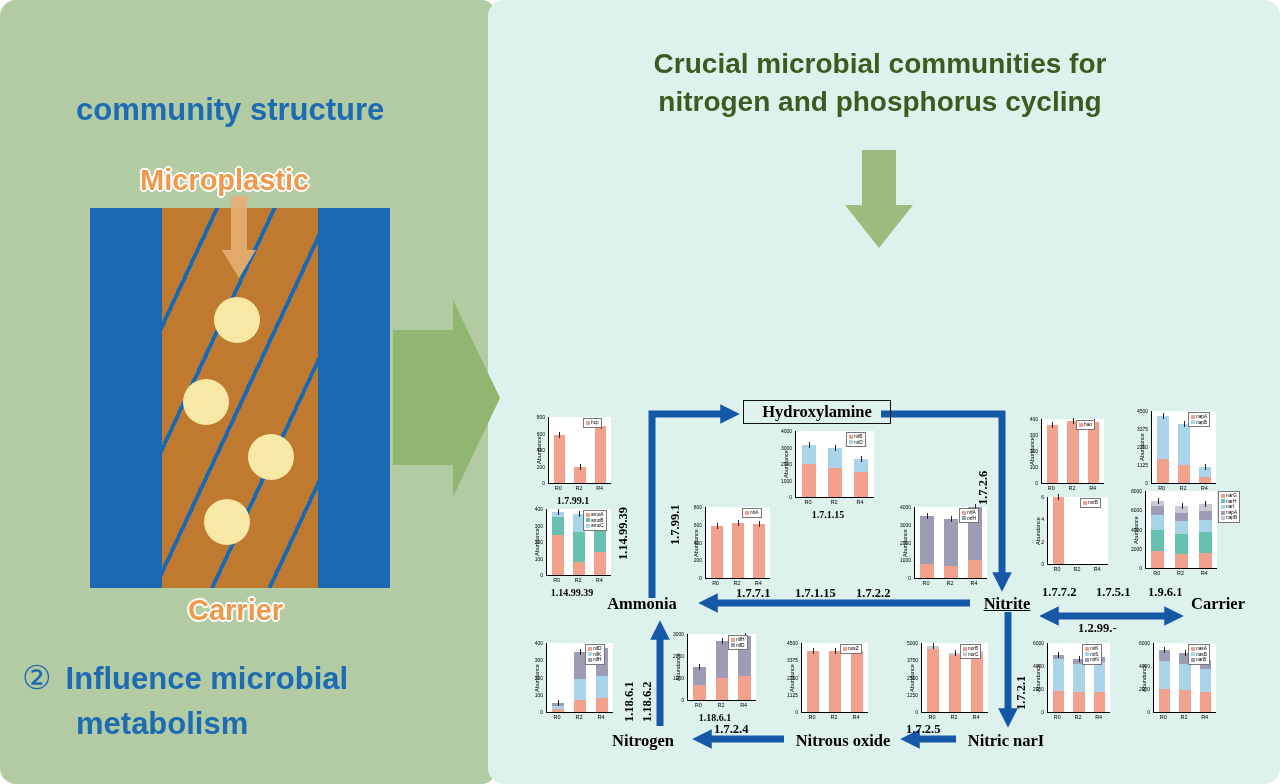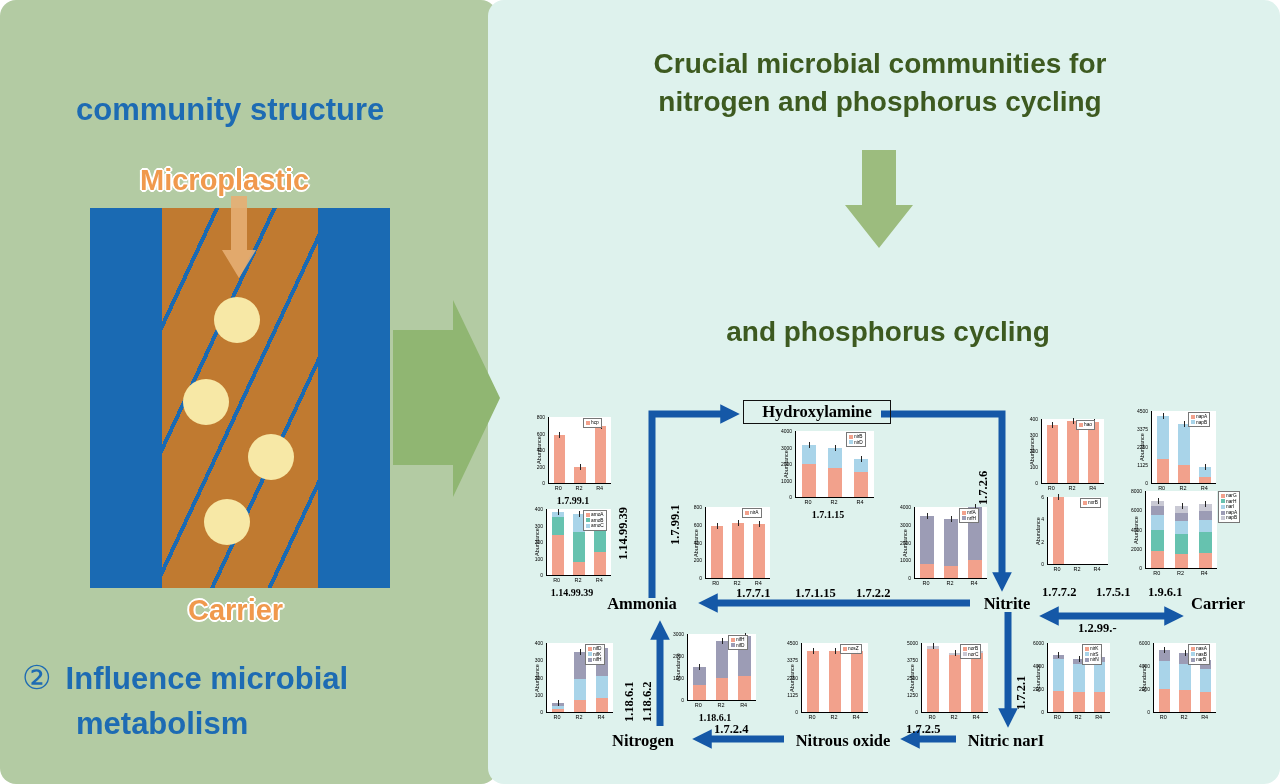--- a/index.html
+++ b/index.html
@@ -83,26 +83,25 @@
     <div class="outline-label" style="left:140px;top:152px;margin-top:12px;">Microplastic</div>
     <div class="outline-label" style="left:188px;top:594px;">Carrier</div>
 
     <div class="pt-line" style="left:22px;top:658px;">
       <span class="circ-num">②</span><span>Influence microbial</span>
     </div>
     <div class="pt-line" style="left:76px;top:706px;">metabolism</div>
 
     <div class="rh" style="left:570px;top:48px;">Crucial microbial communities for</div>
     <div class="rh" style="left:570px;top:86px;">nitrogen and phosphorus cycling</div>
-    <div class="rh" style="left:578px;top:316px;">and phosphorus cycling</div>
 
     <div id="pathway-layer">
         <div class="node boxed" style="left: 743px; top: 400px; width: 138px;">Hydroxylamine</div>
         <div class="node" style="left: 596px; top: 594px; width: 92px;">Ammonia</div>
-        <div class="node" style="left: 976px; top: 594px; width: 62px;">Nitrite</div>
+        <div class="node" style="left: 976px; top: 594px; width: 62px; text-decoration: underline;">Nitrite</div>
         <div class="node" style="left: 1186px; top: 594px; width: 64px;">Carrier</div>
         <div class="node" style="left: 606px; top: 731px; width: 74px;">Nitrogen</div>
         <div class="node" style="left: 791px; top: 731px; width: 104px;">Nitrous oxide</div>
         <div class="node" style="left: 960px; top: 731px; width: 92px;">Nitric narI</div>
         <div class="ec rot" style="left: 616px; top: 560px;">1.14.99.39</div>
         <div class="ec rot" style="left: 668px; top: 545px;">1.7.99.1</div>
         <div class="ec rot" style="left: 976px; top: 505px;">1.7.2.6</div>
         <div class="ec" style="left: 736px; top: 586px;">1.7.7.1</div>
         <div class="ec" style="left: 795px; top: 586px;">1.7.1.15</div>
         <div class="ec" style="left: 856px; top: 586px;">1.7.2.2</div>

